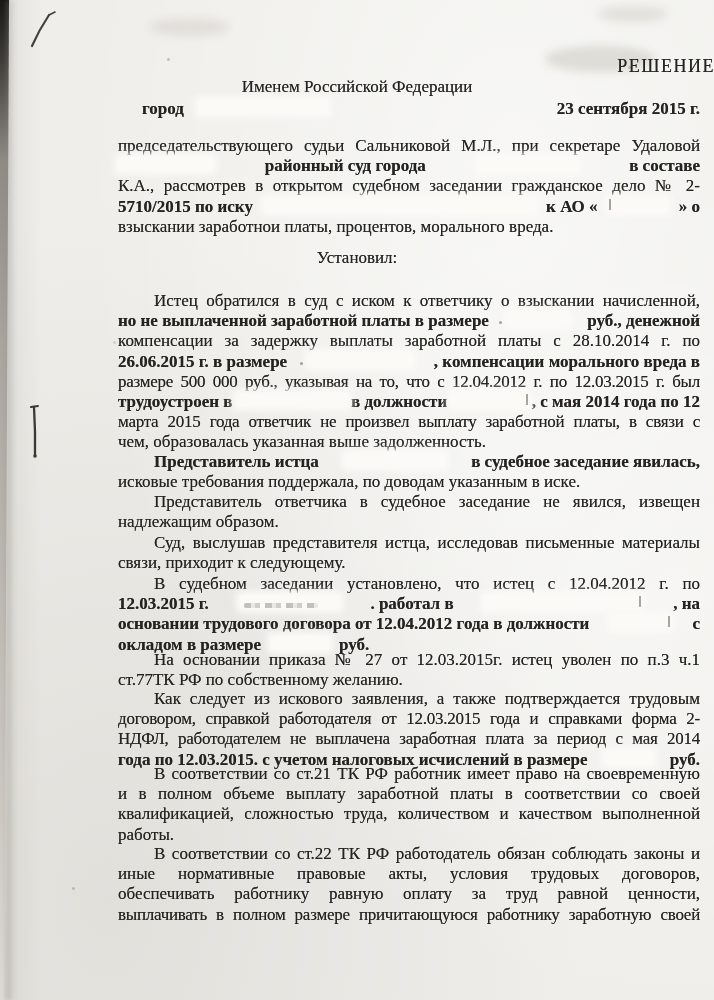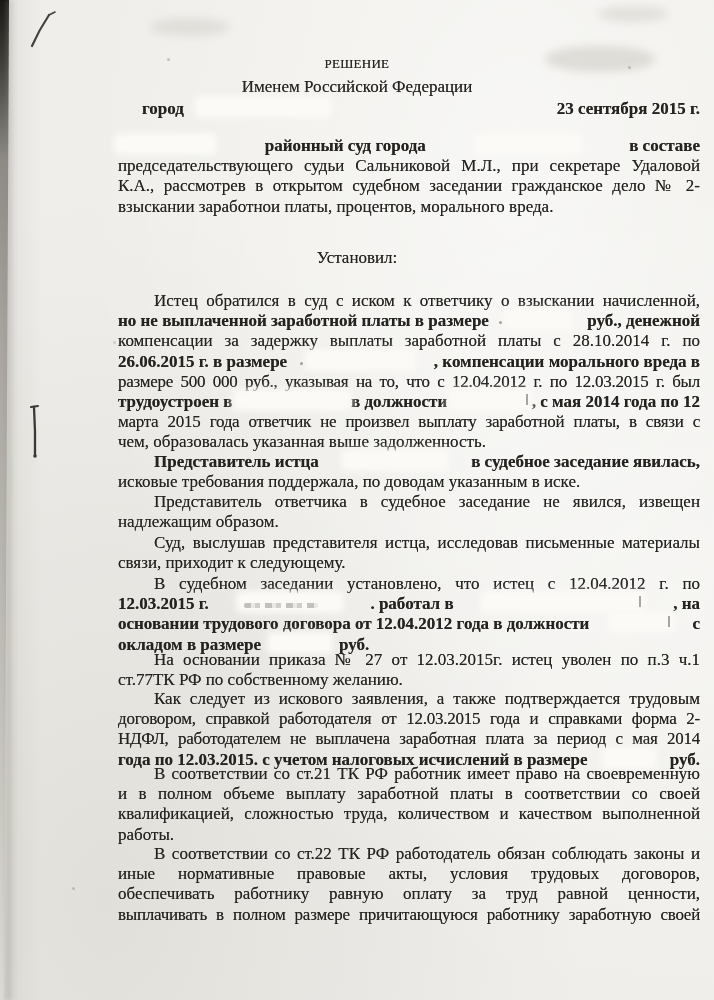--- a/index.html
+++ b/index.html
@@ -33,21 +33,21 @@
   .para{position:absolute;left:118px;width:582px;}
   .line{height:20.2px;line-height:20.2px;white-space:nowrap;}
   .just{text-align:justify;text-align-last:justify;}
   .endl{text-align:right;text-align-last:left;}
   .ind{text-indent:36px;}
   .tight{letter-spacing:-.25px;word-spacing:-1.2px;}
   .flexline{display:flex;justify-content:space-between;align-items:baseline;flex-wrap:nowrap;}
   .flexstart{display:flex;justify-content:flex-start;gap:10px;align-items:baseline;flex-wrap:nowrap;}
   .findent{padding-left:36px;width:546px;}
   .run{white-space:nowrap;font-weight:bold;}
-  .title{font-size:13px;letter-spacing:.5px;word-spacing:-4px;}
+  .title{font-size:18px;letter-spacing:.5px;word-spacing:-4px;text-align:right;}
   .spacer{flex:1 1 auto;}
   
   .redact{
     display:inline-block;position:relative;height:14px;border-radius:2px;
     background:#fbfaf7;box-shadow:0 0 6px 4px rgba(251,250,247,.95);
     vertical-align:-2px;flex:0 1 auto;
   }
   .r-ghost::before{
     content:"";position:absolute;left:4px;right:22%;top:54%;height:5px;border-radius:2px;
     background:repeating-linear-gradient(90deg,rgba(110,106,100,.40) 0 7px,rgba(110,106,100,.12) 7px 11px,rgba(110,106,100,.30) 11px 16px,transparent 16px 21px);
@@ -93,28 +93,35 @@
   <div class="centered" style="top:77px;">Именем Российской Федерации</div>
 
   <div class="col flexline" style="top:99px;">
     <span class="run" style="margin-left:24px;">город</span>
     <span class="redact" style="width:130px;margin-left:14px;"></span>
     <span class="spacer"></span>
     <span class="run">23 сентября 2015 г.</span>
   </div>
 
   <div class="para" style="top:136px;">
+    <div class="line just">председательствующего судьи Сальниковой М.Л., при секретаре Удаловой</div>
     <div class="line flexline">
       <span class="redact" style="width:95px;"></span>
       <span class="run">районный суд города</span>
       <span class="redact" style="width:100px;"></span>
       <span class="run">в составе</span>
     </div>
-    <div class="line just">председательствующего судьи Сальниковой М.Л., при секретаре Удаловой</div>
     <div class="line just">К.А., рассмотрев в открытом судебном заседании гражданское дело № 2-</div>
+    <div class="line flexline">
+      <span class="run">5710/2015 по иску</span>
+      <span class="redact" style="width:272px;"></span>
+      <span class="run">к АО «</span>
+      <span class="redact r-tick-l" style="width:60px;"></span>
+      <span class="run">» о</span>
+    </div>
     <div class="line endl">взыскании заработнои платы, процентов, морального вреда.</div>
   </div>
 
   <div class="centered" style="top:248px;">Установил:</div>
 
   <div class="para" style="top:291px;">
     <div class="line just ind">Истец обратился в суд с иском к ответчику о взыскании начисленной,</div>
     <div class="line flexline">
       <span class="run">но не выплаченной заработной платы в размере</span>
       <span class="redact r-dot" style="width:62px;"></span>

